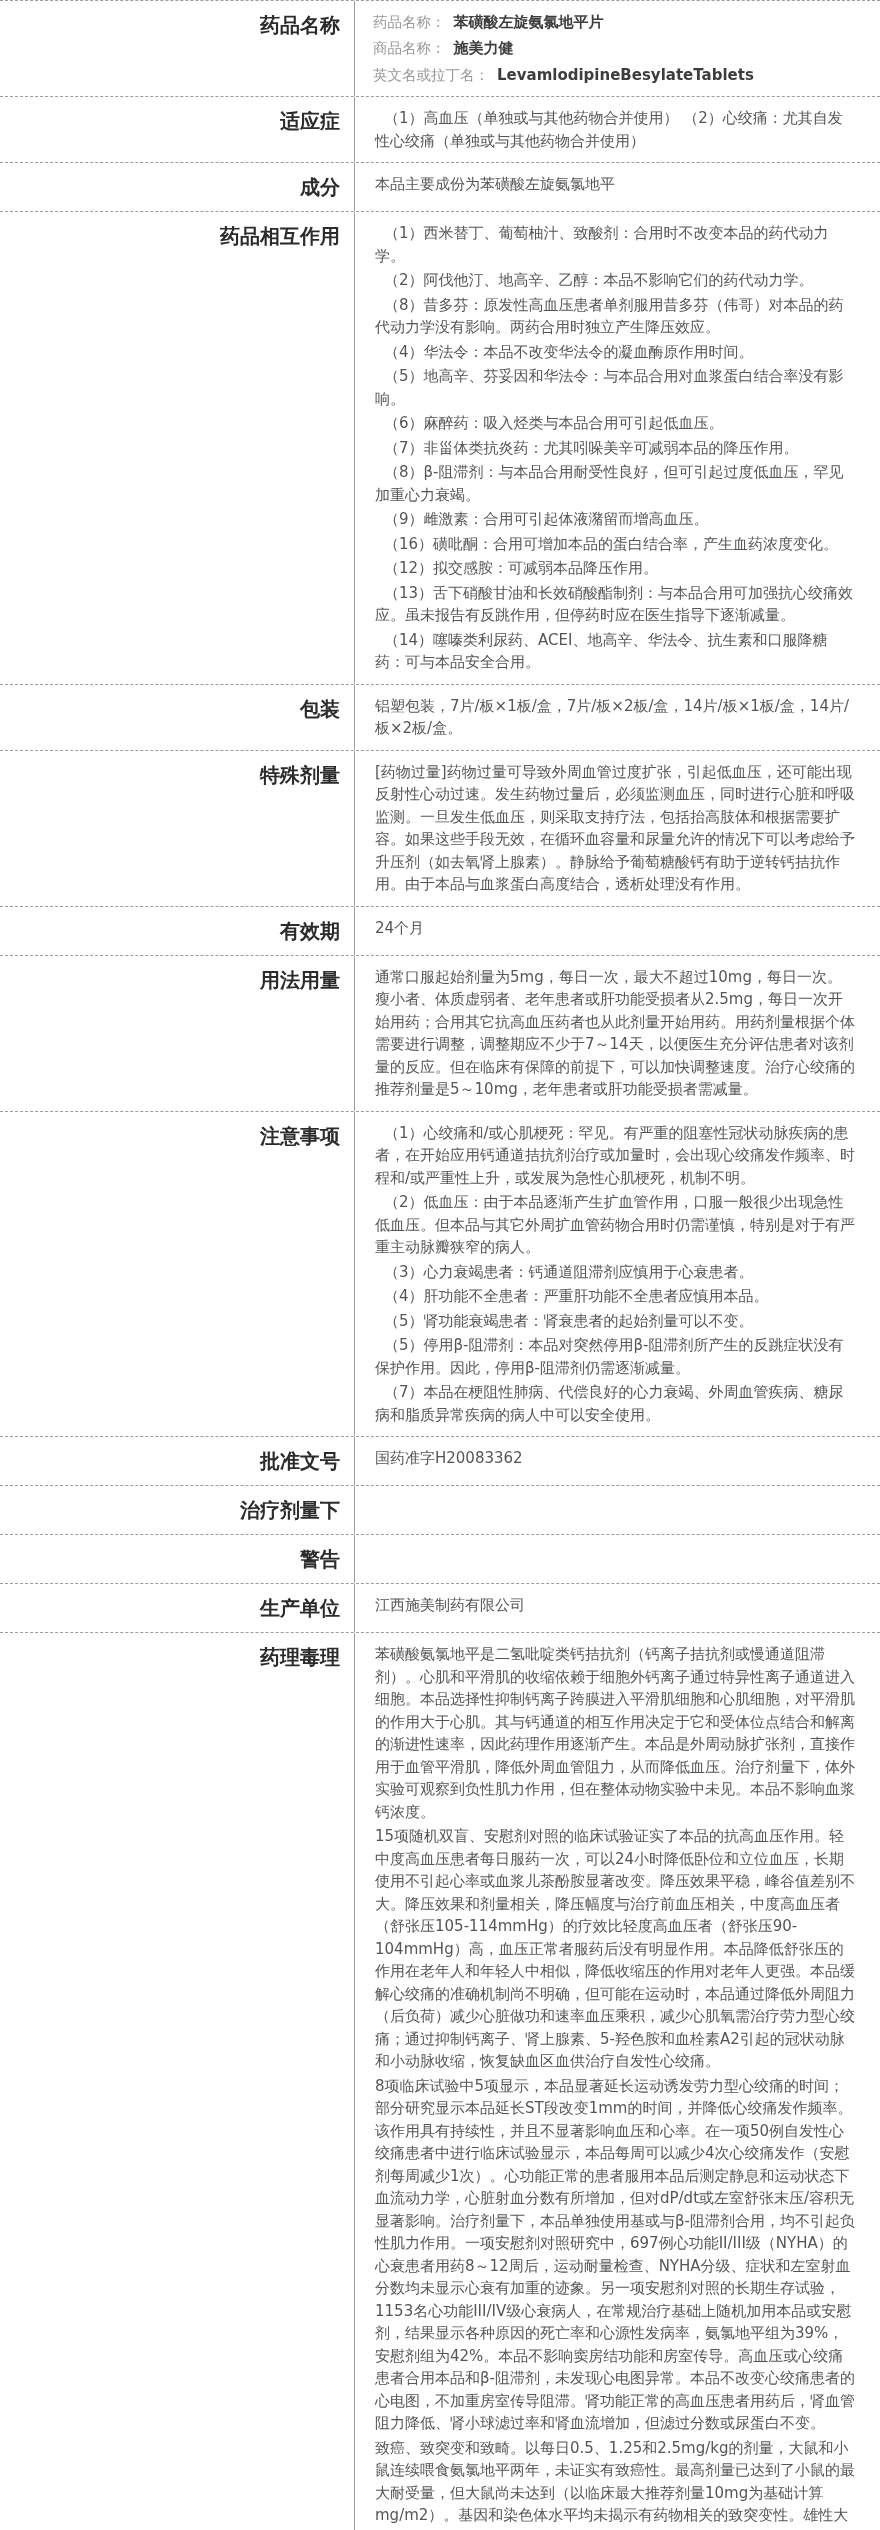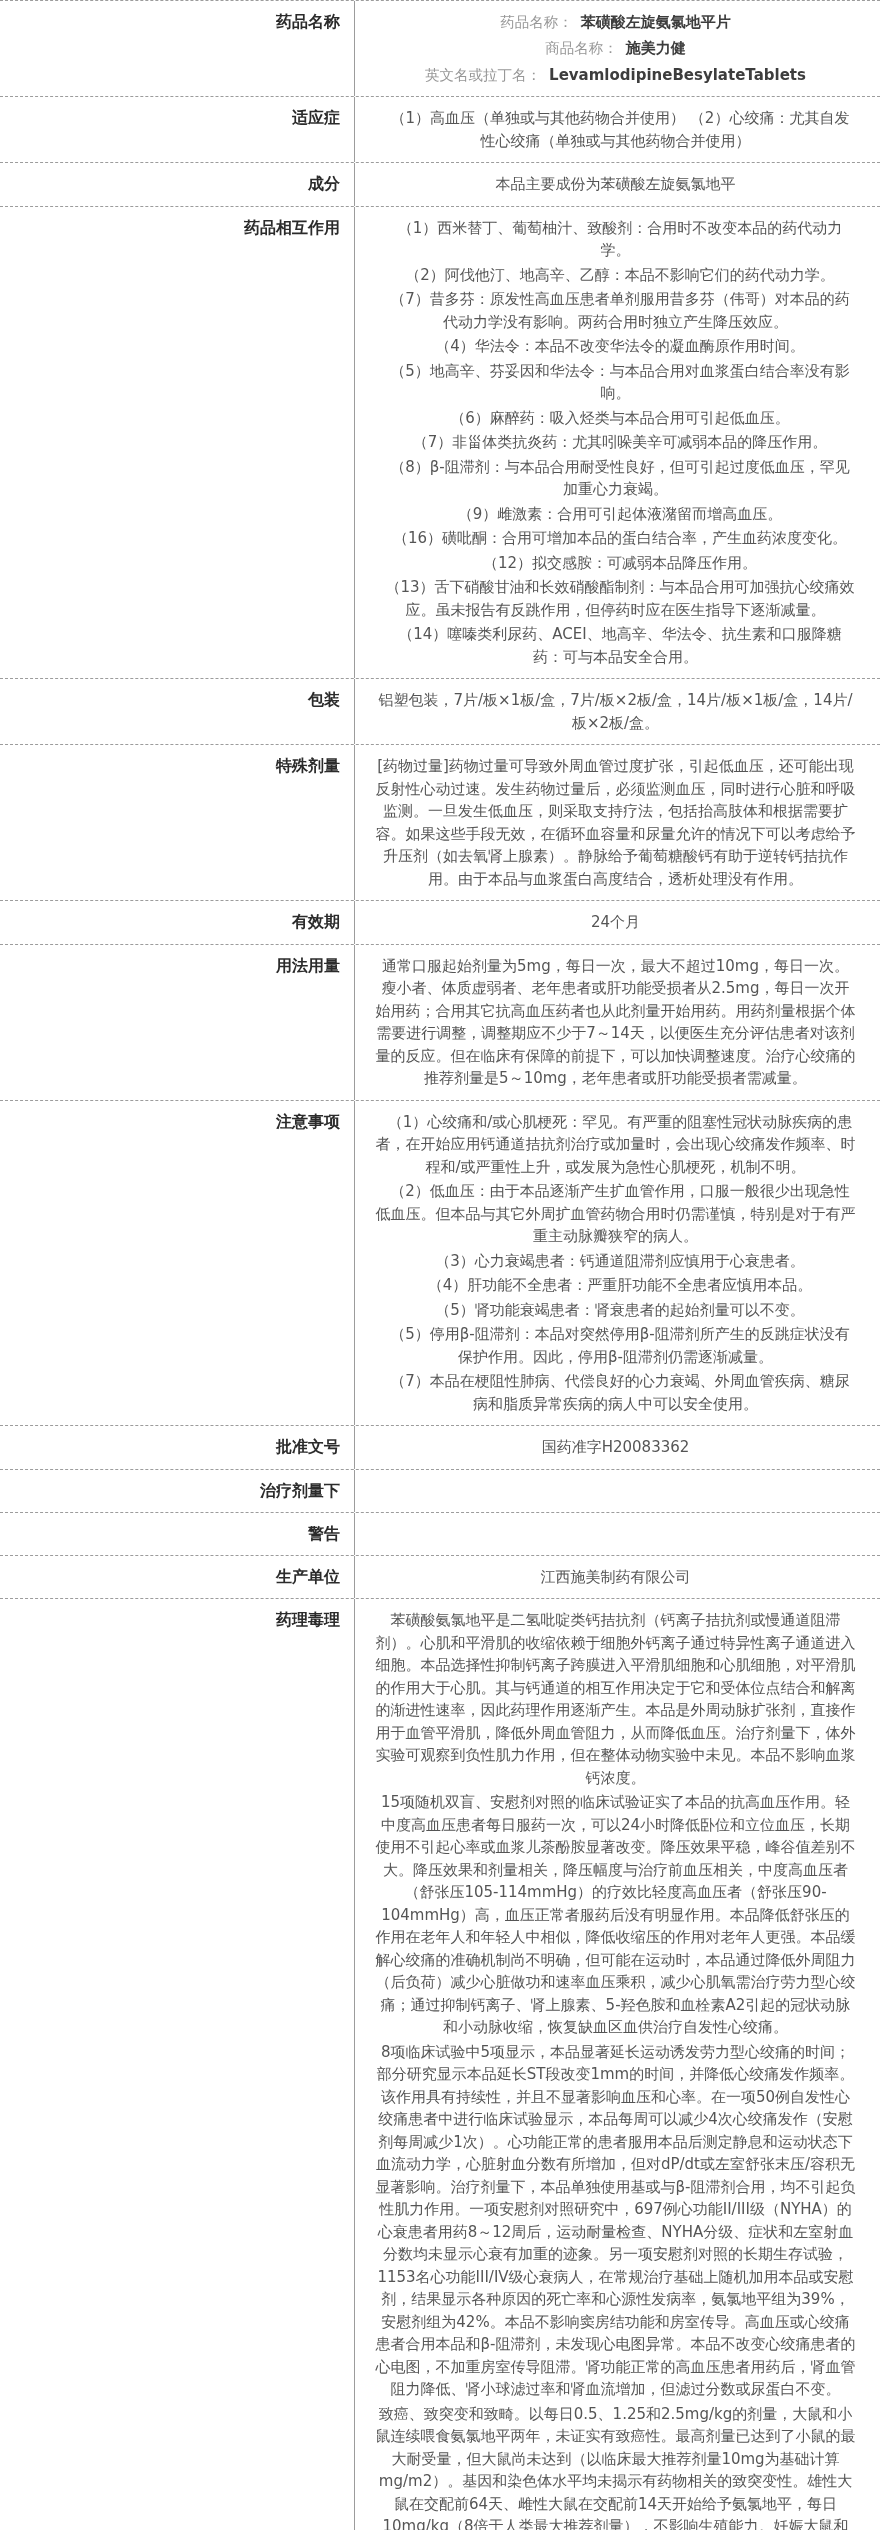--- a/index.html
+++ b/index.html
@@ -18,32 +18,31 @@
     display: flex;
     border-bottom: 1px dashed #9c9c9c;
     min-height: 34px;
   }
   .label-cell {
     width: 355px;
     flex: 0 0 355px;
     text-align: right;
     padding: 9px 14px 9px 6px;
     font-weight: bold;
-    font-size: 16px;
+    font-size: 20px;
     color: #2b2b2b;
     border-right: 1px solid #9c9c9c;
     line-height: 1.5;
   }
   .content-cell {
     flex: 1 1 auto;
     padding: 8px 22px 8px 18px;
     font-size: 15px;
     line-height: 1.5;
     color: #555555;
-    text-align: center;
   }
   .para { margin: 2px; }
   .para.indent { text-indent: 0.6em; }
   .field-line { line-height: 1.75; white-space: nowrap; }
   .field-key { color: #979797; margin-right: 8px; font-size: 14.5px; }
   .field-value { color: #3d3d3d; font-weight: bold; font-size: 15px; }
   .row.warn-row .content-cell { min-height: 34px; }
 </style>
 </head>
 <body>
@@ -67,21 +66,21 @@
       <div class="label-cell">成分</div>
       <div class="content-cell">
         <p class="para">本品主要成份为苯磺酸左旋氨氯地平</p>
       </div>
     </div>
     <div class="row">
       <div class="label-cell">药品相互作用</div>
       <div class="content-cell">
         <p class="para indent">（1）西米替丁、葡萄柚汁、致酸剂：合用时不改变本品的药代动力学。</p>
         <p class="para indent">（2）阿伐他汀、地高辛、乙醇：本品不影响它们的药代动力学。</p>
-        <p class="para indent">（7）昔多芬：原发性高血压患者单剂服用昔多芬（伟哥）对本品的药代动力学没有影响。两药合用时独立产生降压效应。</p>
+        <p class="para indent">（8）昔多芬：原发性高血压患者单剂服用昔多芬（伟哥）对本品的药代动力学没有影响。两药合用时独立产生降压效应。</p>
         <p class="para indent">（4）华法令：本品不改变华法令的凝血酶原作用时间。</p>
         <p class="para indent">（5）地高辛、芬妥因和华法令：与本品合用对血浆蛋白结合率没有影响。</p>
         <p class="para indent">（6）麻醉药：吸入烃类与本品合用可引起低血压。</p>
         <p class="para indent">（7）非甾体类抗炎药：尤其吲哚美辛可减弱本品的降压作用。</p>
         <p class="para indent">（8）β-阻滞剂：与本品合用耐受性良好，但可引起过度低血压，罕见加重心力衰竭。</p>
         <p class="para indent">（9）雌激素：合用可引起体液潴留而增高血压。</p>
         <p class="para indent">（16）磺吡酮：合用可增加本品的蛋白结合率，产生血药浓度变化。</p>
         <p class="para indent">（12）拟交感胺：可减弱本品降压作用。</p>
         <p class="para indent">（13）舌下硝酸甘油和长效硝酸酯制剂：与本品合用可加强抗心绞痛效应。虽未报告有反跳作用，但停药时应在医生指导下逐渐减量。</p>
         <p class="para indent">（14）噻嗪类利尿药、ACEI、地高辛、华法令、抗生素和口服降糖药：可与本品安全合用。</p>

